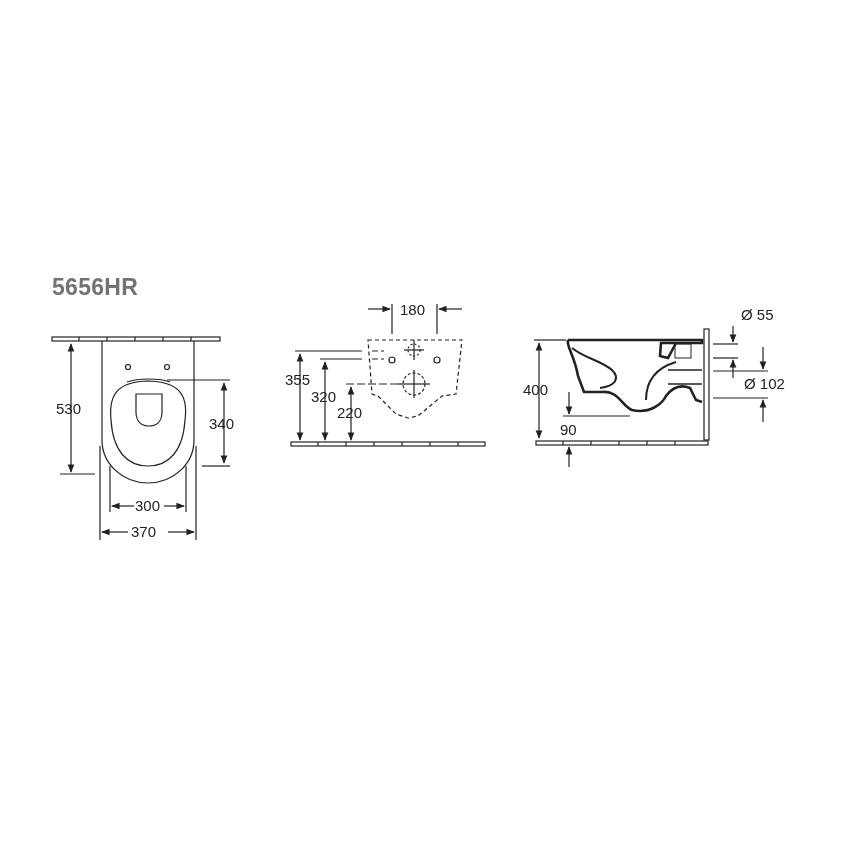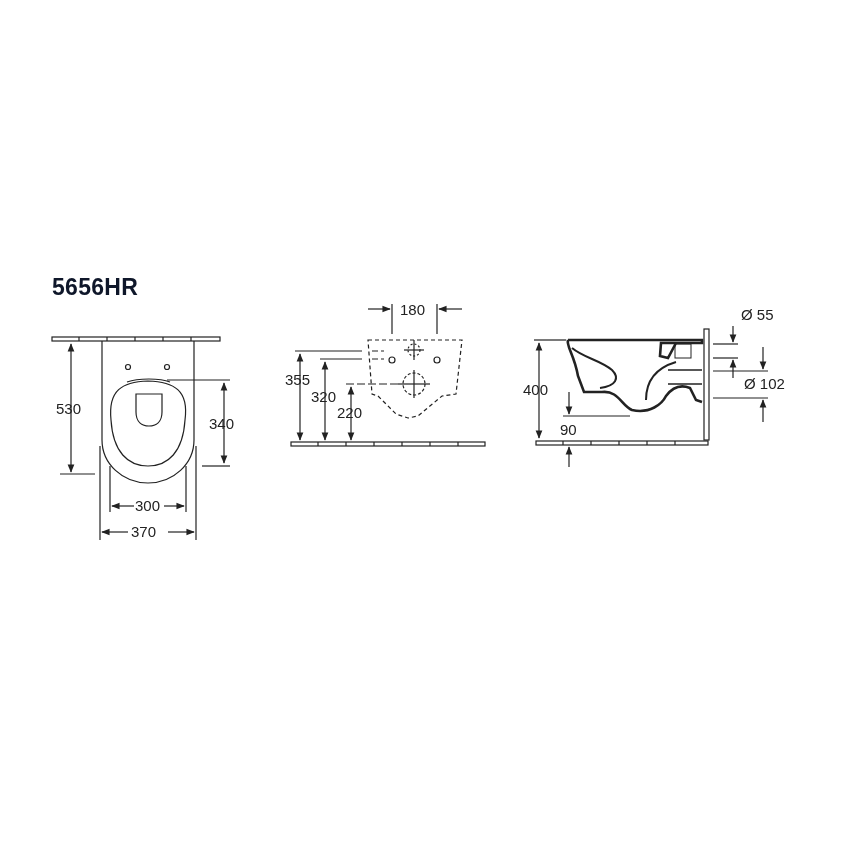--- a/index.html
+++ b/index.html
@@ -1,17 +1,17 @@
 <!DOCTYPE html>
 <html><head>
 <meta charset="utf-8">
 <style>
   html, body { margin: 0; padding: 0; background: #ffffff; }
   body { width: 868px; height: 868px; position: relative; overflow: hidden; font-family: "Liberation Sans", sans-serif; }
-  .title { position: absolute; left: 52px; top: 274px; font-size: 23px; font-weight: bold; color: #0f172a; letter-spacing: 0.3px; }
+  .title { position: absolute; left: 52px; top: 274px; font-size: 23px; font-weight: bold; color: #737373; letter-spacing: 0.3px; }
   svg { position: absolute; left: 0; top: 0; }
   .dim { font-family: "Liberation Sans", sans-serif; font-size: 15px; fill: #222; }
 </style>
 </head>
 <body>
 
 <div class="title">5656HR</div>
 
 <svg width="868" height="868" viewBox="0 0 868 868" stroke="#222" fill="none" stroke-width="1.2">
   <defs>

